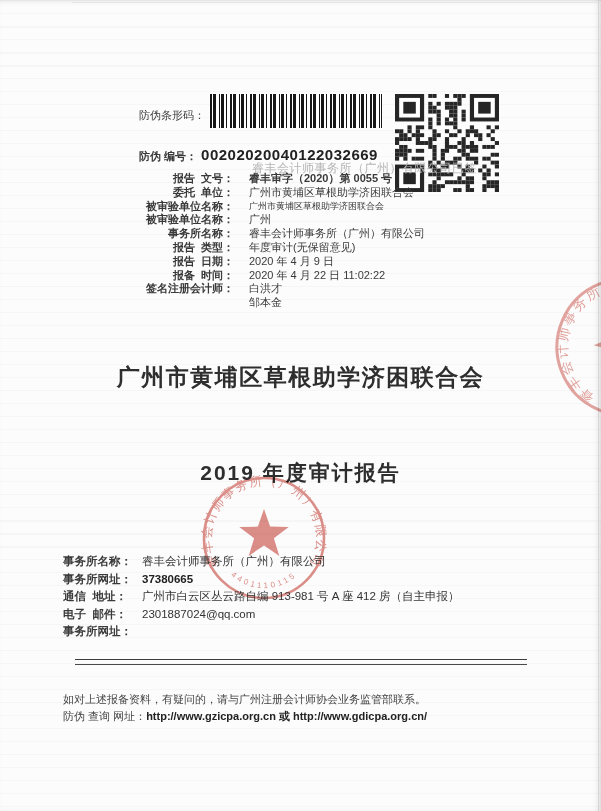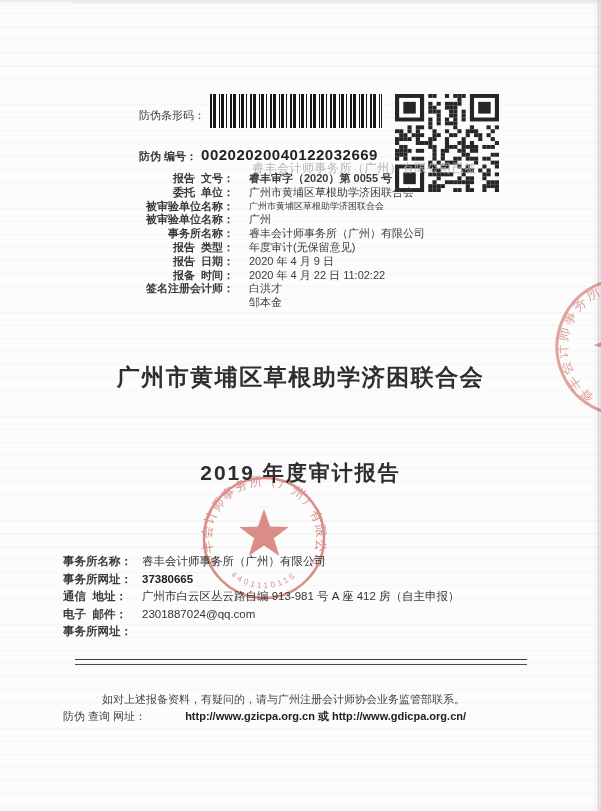--- a/index.html
+++ b/index.html
@@ -59,21 +59,21 @@
   .contact .row:nth-child(2) .val,
   .contact .row:nth-child(5) .val{font-weight:bold;color:#222;}
 
   .rule{position:absolute;left:75px;top:659px;width:452px;height:4px;
     border-top:1.8px solid #3c3c3c;border-bottom:1.5px solid #4a4a4a;}
 
   
   .footer{position:absolute;left:63px;top:691px;}
   .footer .line{display:flex;height:17.2px;line-height:17.2px;font-size:11px;color:#444;}
   .footer .lbl{white-space:pre;}
-  .footer .val{white-space:pre;margin-left:39px;}
+  .footer .val{white-space:pre;}
   .footer .line:nth-child(2) .val{font-weight:bold;color:#222;}
 </style>
 </head>
 <body>
 
 <div class="page">
   <div class="edge-top"></div>
   <div class="edge-right"></div>
 
   <div class="barcode-label">防伪条形码：</div>

